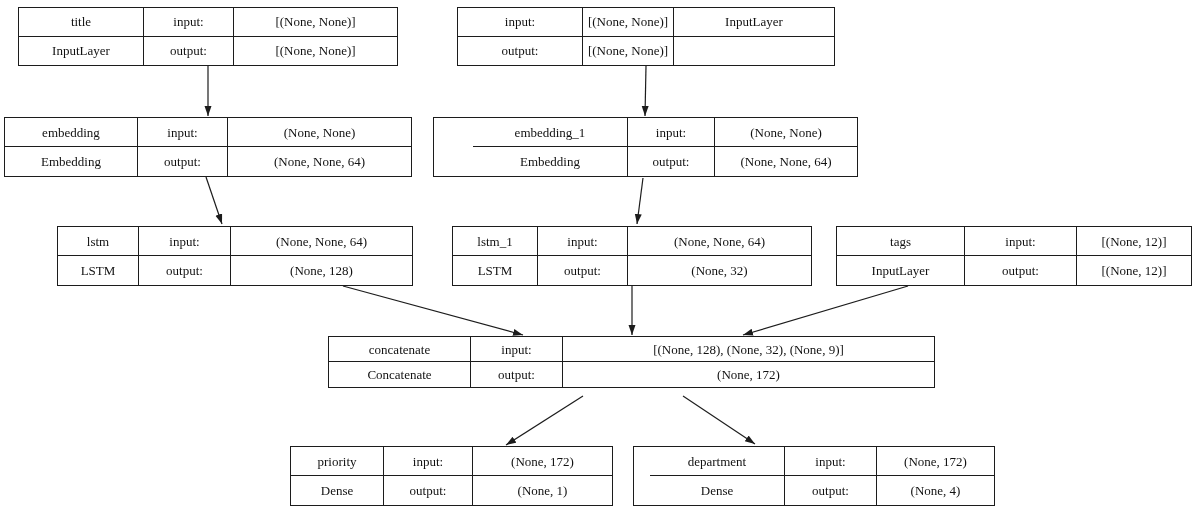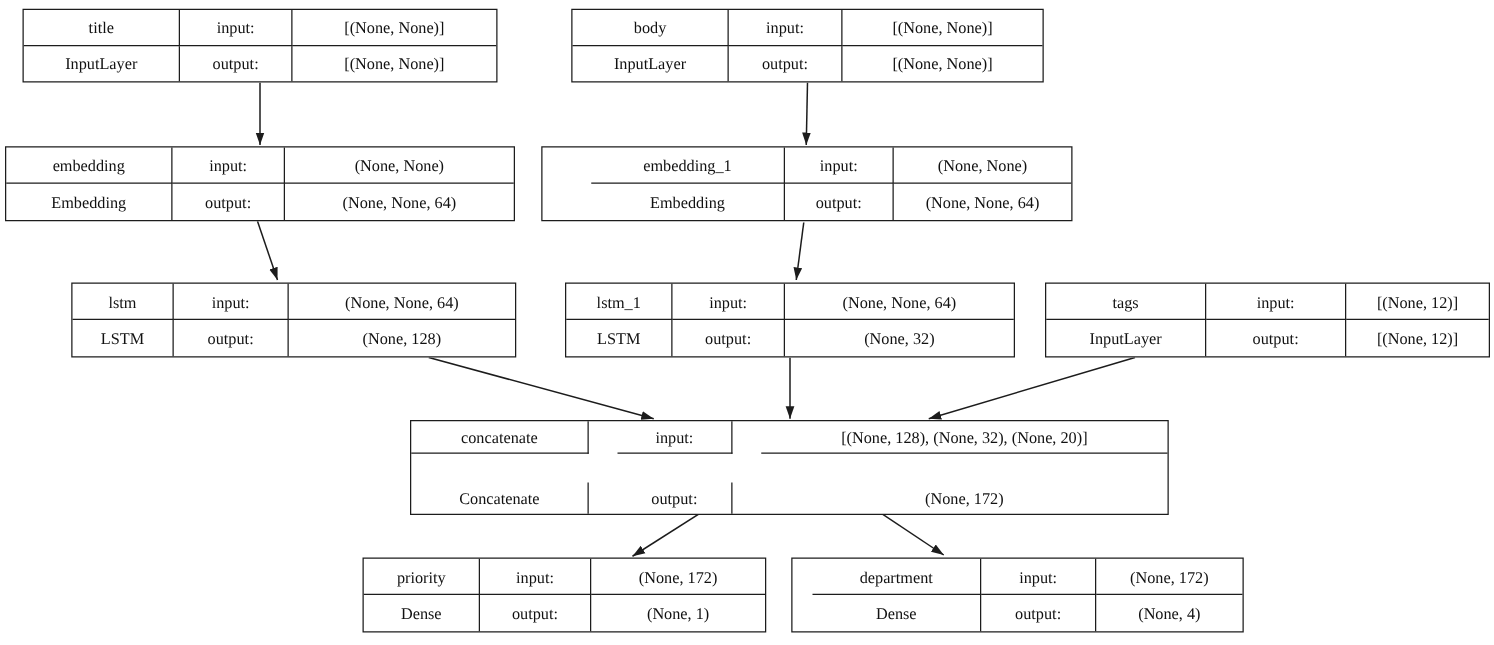--- a/index.html
+++ b/index.html
@@ -39,21 +39,21 @@
   .cell:nth-child(n+4) { border-bottom:none; }
 
   
   #n0 { left:18px;  top:7px;   width:380px; height:59px; grid-template-columns:125px 90px 1fr; }
   #n1 { left:457px; top:7px;   width:378px; height:59px; grid-template-columns:125px 91px 1fr; }
   #n2 { left:4px;   top:117px; width:408px; height:60px; grid-template-columns:133px 90px 1fr; }
   #n3 { left:433px; top:117px; width:425px; height:60px; grid-template-columns:155px 87px 1fr;padding-left:39px; }
   #n4 { left:57px;  top:226px; width:356px; height:60px; grid-template-columns:81px 92px 1fr; }
   #n5 { left:452px; top:226px; width:360px; height:60px; grid-template-columns:85px 90px 1fr;text-align:right; }
   #n6 { left:836px; top:226px; width:356px; height:60px; grid-template-columns:128px 112px 1fr; }
-  #n7 { left:328px; top:336px; width:607px; height:76px; grid-template-columns:142px 92px 1fr;gap:23px; }
+  #n7 { left:328px; top:336px; width:607px; height:52px; grid-template-columns:142px 92px 1fr; }
   #n8 { left:290px; top:446px; width:323px; height:60px; grid-template-columns:93px 89px 1fr; }
   #n9 { left:633px; top:446px; width:362px; height:60px; grid-template-columns:135px 92px 1fr;padding-left:16px; }
 </style>
 </head>
 <body>
 
 <div id="canvas">
 
   <svg id="edges" viewBox="0 0 1195 516" xmlns="http://www.w3.org/2000/svg">
     <defs>
@@ -77,21 +77,20 @@
   <div class="node" id="n0">
     <div class="cell">title</div>
     <div class="cell">input:</div>
     <div class="cell">[(None, None)]</div>
     <div class="cell">InputLayer</div>
     <div class="cell">output:</div>
     <div class="cell">[(None, None)]</div>
   </div>
 
   <div class="node" id="n1">
-    <div class="cell">body</div>
     <div class="cell">input:</div>
     <div class="cell">[(None, None)]</div>
     <div class="cell">InputLayer</div>
     <div class="cell">output:</div>
     <div class="cell">[(None, None)]</div>
   </div>
 
   <div class="node" id="n2">
     <div class="cell">embedding</div>
     <div class="cell">input:</div>
@@ -133,21 +132,21 @@
     <div class="cell">input:</div>
     <div class="cell">[(None, 12)]</div>
     <div class="cell">InputLayer</div>
     <div class="cell">output:</div>
     <div class="cell">[(None, 12)]</div>
   </div>
 
   <div class="node" id="n7">
     <div class="cell">concatenate</div>
     <div class="cell">input:</div>
-    <div class="cell">[(None, 128), (None, 32), (None, 20)]</div>
+    <div class="cell">[(None, 128), (None, 32), (None, 9)]</div>
     <div class="cell">Concatenate</div>
     <div class="cell">output:</div>
     <div class="cell">(None, 172)</div>
   </div>
 
   <div class="node" id="n8">
     <div class="cell">priority</div>
     <div class="cell">input:</div>
     <div class="cell">(None, 172)</div>
     <div class="cell">Dense</div>

